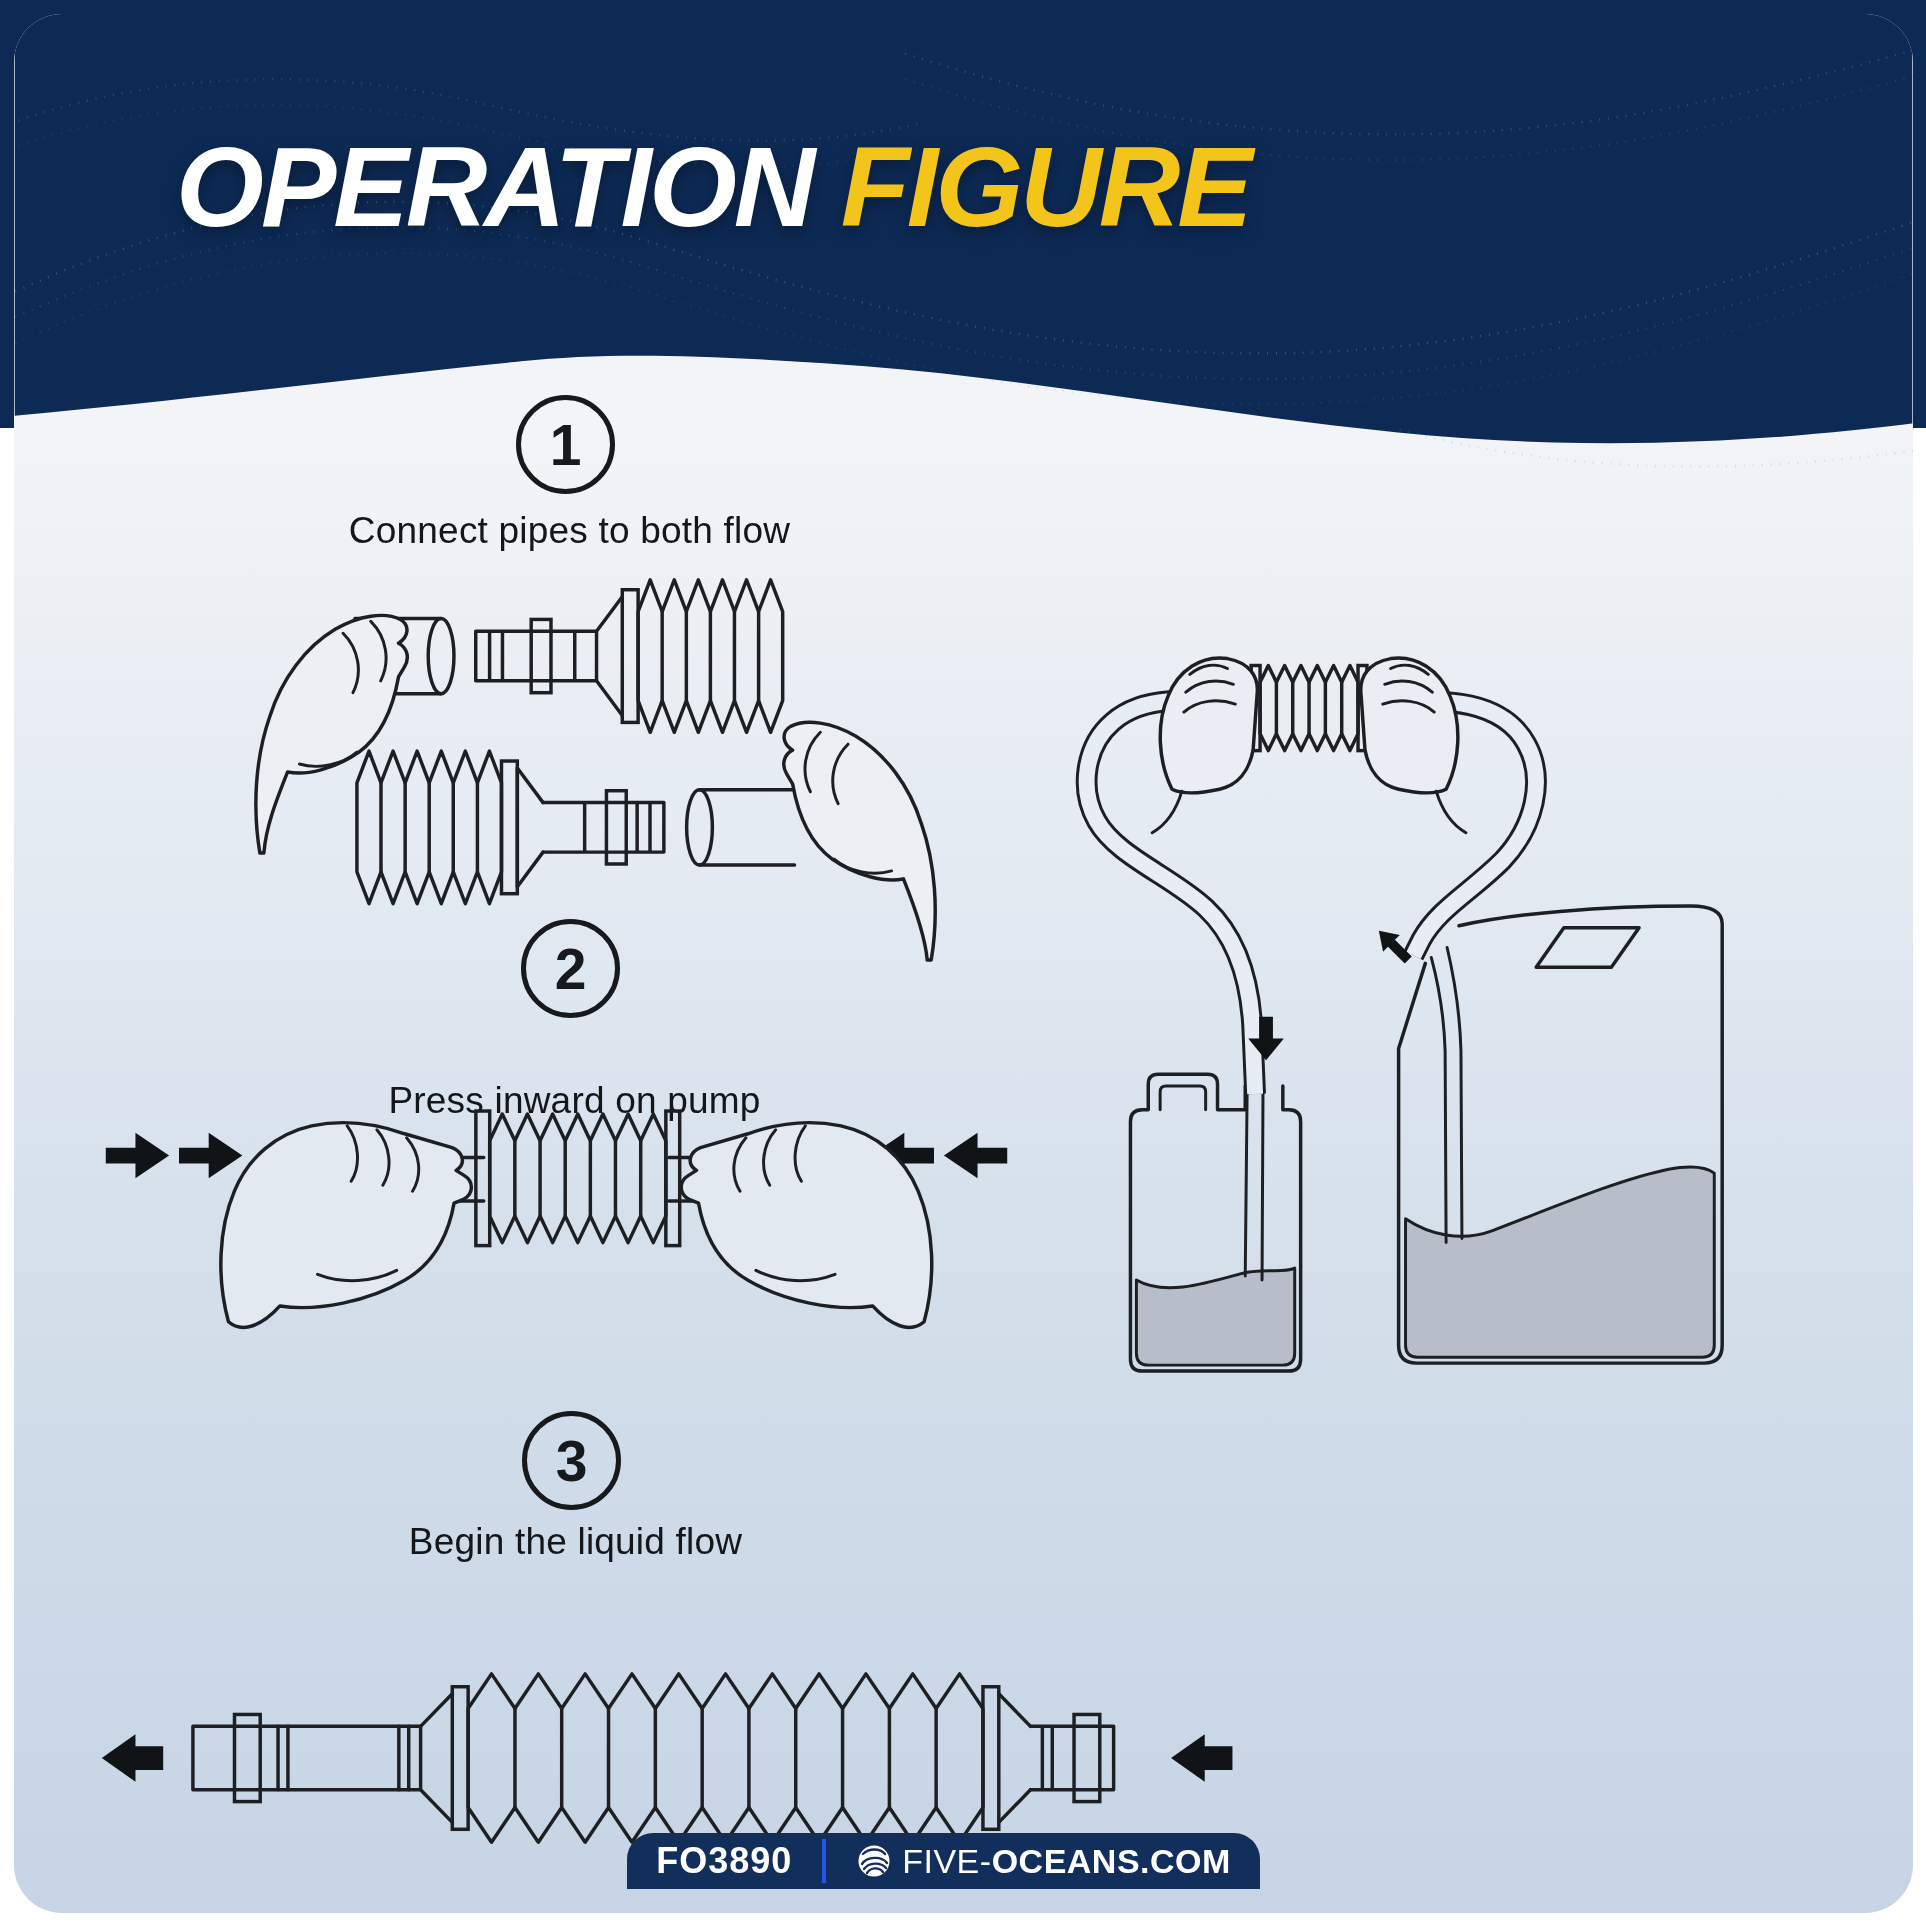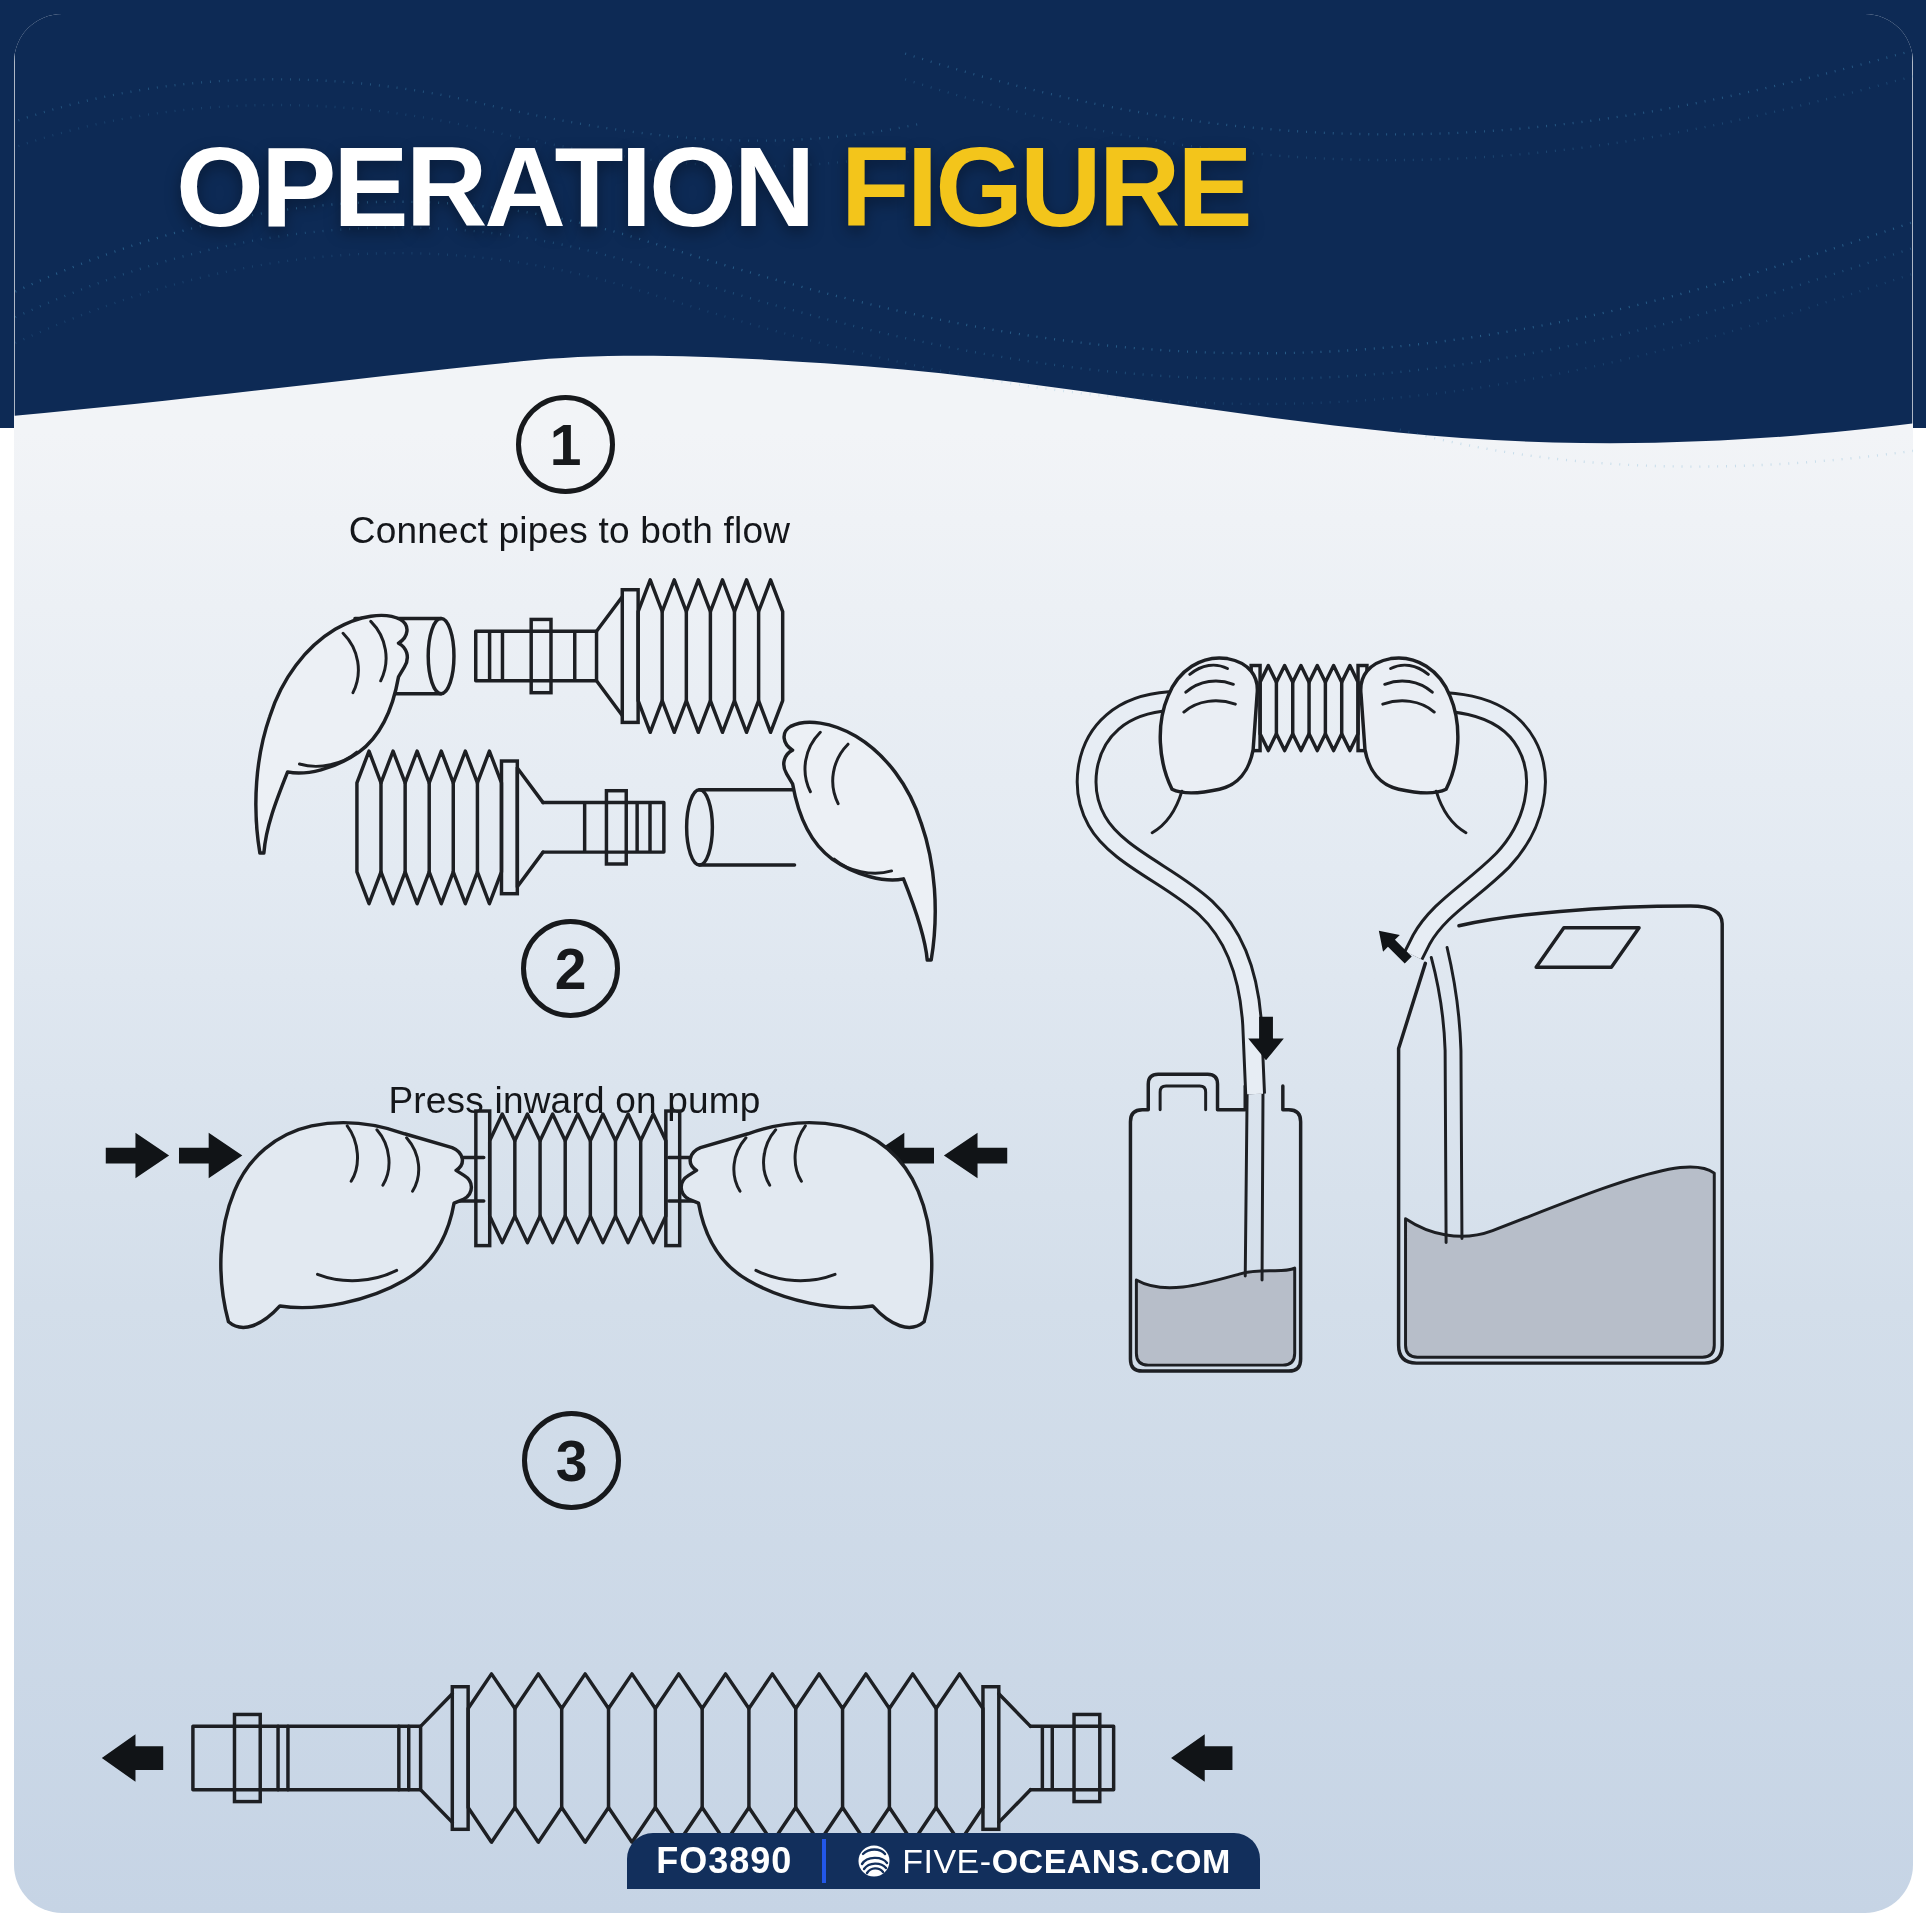--- a/index.html
+++ b/index.html
@@ -13,20 +13,21 @@
     position:absolute;left:14px;top:14px;width:1899px;height:1899px;
     border-radius:48px;overflow:hidden;
     background:linear-gradient(180deg,#f2f4f7 22%,#e3eaf2 45%,#d3deea 68%,#c6d4e5 100%);
   }
   .header-svg{position:absolute;top:0;left:0;display:block;}
   .page-title{
     position:absolute;left:162px;top:117px;
     font-size:113px;font-weight:bold;letter-spacing:-3px;line-height:1;
     color:#ffffff;white-space:nowrap;
     text-shadow:0 6px 16px rgba(0,0,0,.35);
+    font-style:italic;
   }
   .page-title .accent{color:#f3c51b;}
   .step-badge{
     position:absolute;width:99px;height:99px;border-radius:50%;
     border:5px solid #17191c;box-sizing:border-box;
     display:flex;align-items:center;justify-content:center;
     font-size:57px;font-weight:bold;color:#17191c;
   }
   .step-caption{
     position:absolute;width:693px;text-align:center;
@@ -86,20 +87,21 @@
   <div class="step-caption" style="left:209px;top:496px;">Connect pipes to both flow</div>
 
   <div class="step-badge" style="left:507px;top:905px;">
       <span>2</span>
     </div>
   <div class="step-caption" style="left:214px;top:1066px;">Press inward on pump</div>
 
   <div class="step-badge" style="left:508px;top:1397px;">
       <span>3</span>
     </div>
+  <div class="step-caption" style="left:215px;top:1507px;">Begin the liquid flow</div>
 
   <svg class="illus s1" style="left:135px;top:546px;" width="802" height="406" viewBox="0 0 810 410">
     <g>
       <path class="ln" d="M208,59 H295 M208,135 H295"></path>
       <ellipse class="ln" cx="295" cy="97" rx="13" ry="38"></ellipse>
     </g>
     <g>
       <path class="hand" d="M112,296 C104,248 108,198 122,158 C134,120 158,88 188,70 C212,56 238,52 254,60 C264,66 262,78 252,84 C260,88 264,98 258,108 L252,118 C246,152 234,178 212,194 C188,211 158,218 140,214 C128,244 118,270 116,296 Z"></path>
       <path class="ln2" d="M196,74 C212,90 216,114 206,134 M224,62 C240,78 244,102 234,122 M152,206 C172,212 196,206 210,194"></path>
     </g>

